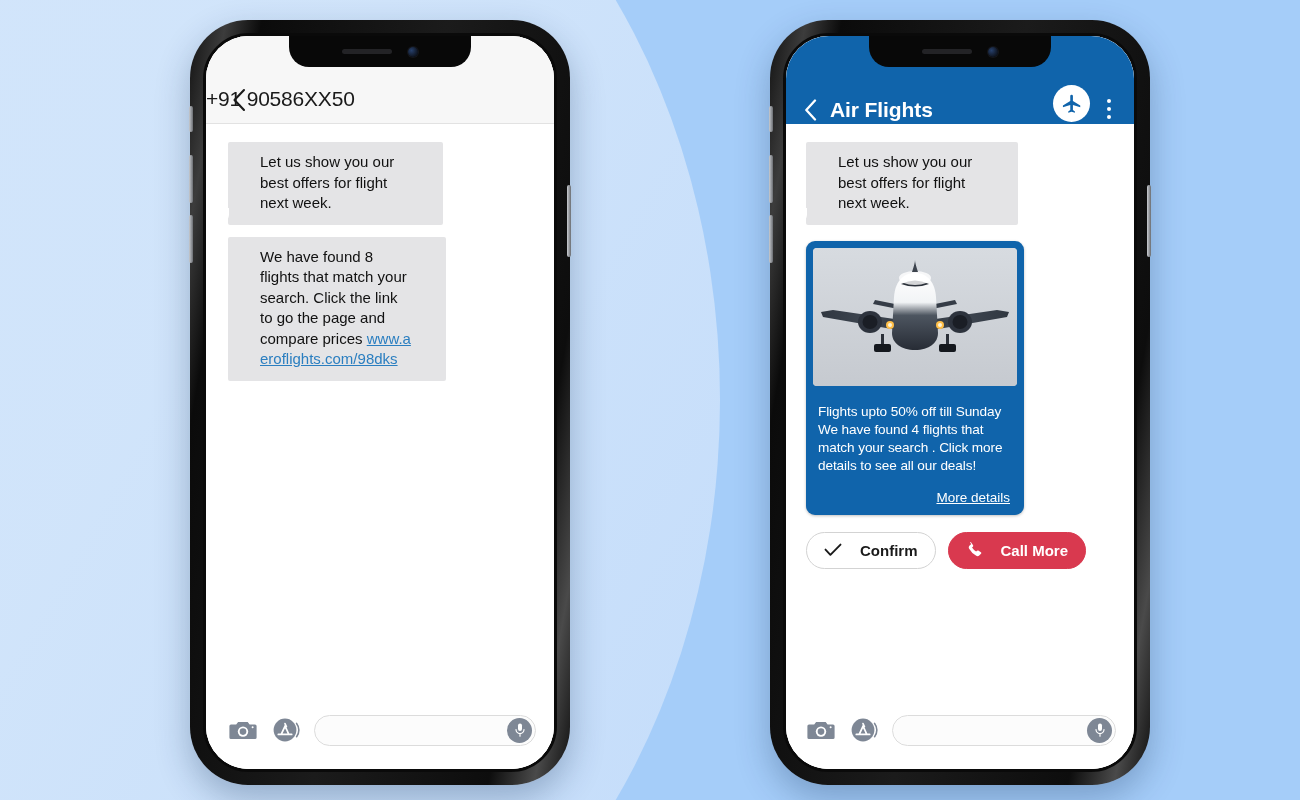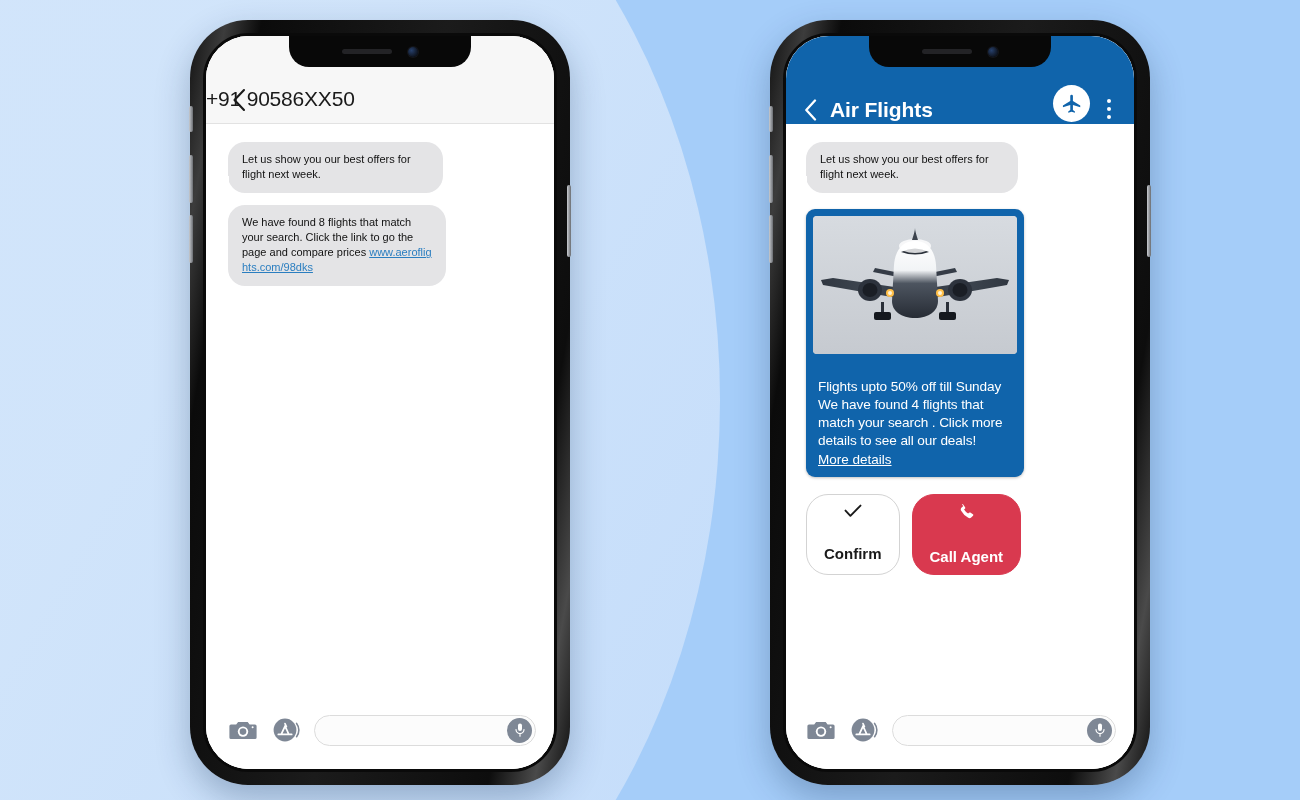--- a/index.html
+++ b/index.html
@@ -106,24 +106,24 @@
            justify-content:center; gap:4px; flex:none; cursor:pointer; }
   .kebab i { width: 4px; height: 4px; border-radius: 50%; background: #fff; display:block; }
 
   
   .convo { flex: 1; padding: 18px 18px 0 22px; overflow: hidden; }
 
   .bubble {
     position: relative;
     background: #e4e4e6;
     color: #111;
-    border-radius: 17px;
-    padding: 10px 14px 11px;
+    border-radius: 2px;
+    padding: 10px 32px 11px;
     max-width: 215px;
-    font-size: 11px;
+    font-size: 15px;
     line-height: 1.37;
     margin-bottom: 12px;
     display: inline-block;
   }
   .bubble.tail::after {
     content: "";
     position: absolute; left: -5px; bottom: 0;
     width: 16px; height: 17px;
     background: #e4e4e6;
     border-bottom-right-radius: 14px;
@@ -150,39 +150,38 @@
     margin-top: 4px;
     box-shadow: 0 1px 3px rgba(0,0,0,.25);
   }
   .card-photo {
     width: 100%; height: 138px;
     border-radius: 4px;
     background: linear-gradient(180deg,#d2d6da 0%,#c8ccd1 55%,#cfd3d7 100%);
     position: relative; overflow: hidden;
     display: block;
   }
-  .card-body { padding: 24px 5px 0 5px; }
+  .card-body { padding: 17px 5px 0 5px; }
   .card-text {
     color: #fff; font-size: 13.6px; line-height: 1.33; letter-spacing: -.1px;
   }
-  .card-link-row { padding-right: 2px; }
+  .card-link-row { text-align: right; margin-top: 13px; padding-right: 2px; }
   .card-link {
     color: #fff; font-size: 13.5px; text-decoration: underline; cursor: pointer;
   }
 
   
   .chips { display: flex; gap: 12px; margin-top: 17px; }
   .chip {
-    display: flex; align-items: center; gap: 27px;
+    display: flex; align-items: center; gap: 18px;
     border-radius: 22px;
     padding: 9px 17px;
     font-size: 15px; font-weight: bold;
     cursor: pointer;
     white-space: nowrap;
-    flex-direction: column;
   }
   .chip-outline { background: #fff; border: 1.5px solid #d3d3d3; color: #1a1a1a; }
   .chip-danger  { background: #d9394f; border: 1.5px solid #d9394f; color: #fff; }
 
   
   .toolbar {
     flex: none; height: 64px;
     display: flex; align-items: center; gap: 13px;
     padding: 0 18px 14px 22px;
     background: #fff;
@@ -382,21 +381,21 @@
               </svg>
             </span>
             <span>Confirm</span>
           </div>
           <div class="chip chip-danger">
             <span style="display:flex;">
               <svg width="17" height="17" viewBox="0 0 20 20" aria-hidden="true">
                 <path d="M6.2 2.3 4 4.5c-.9.9-1 2.3-.3 3.4a22 22 0 0 0 8.4 8.4c1.1.7 2.5.6 3.4-.3l2.2-2.2c.5-.5.4-1.3-.2-1.7l-3-2a1.3 1.3 0 0 0-1.6.2l-1 1a16 16 0 0 1-4.8-4.8l1-1c.5-.4.6-1.1.2-1.6l-2-3c-.4-.6-1.2-.7-1.7-.2Z" fill="#fff"></path>
               </svg>
             </span>
-            <span>Call Agent</span>
+            <span>Call More</span>
           </div>
         </div>
       </div>
 
       <div class="toolbar" style="padding-left:20px;">
         <span class="tool-icon">
           <svg width="29" height="24" viewBox="0 0 29 24" aria-hidden="true">
             <path d="M2 6.5h5.2l1.9-2.6h9.6l1.9 2.6H26a1.6 1.6 0 0 1 1.6 1.6v11.4A1.6 1.6 0 0 1 26 21.1H2A1.6 1.6 0 0 1 .4 19.5V8.1A1.6 1.6 0 0 1 2 6.5Z" fill="#7e8795"></path>
             <circle cx="14" cy="13.6" r="5.2" fill="#fff"></circle>
               <circle cx="14" cy="13.6" r="3.3" fill="#7e8795"></circle>

